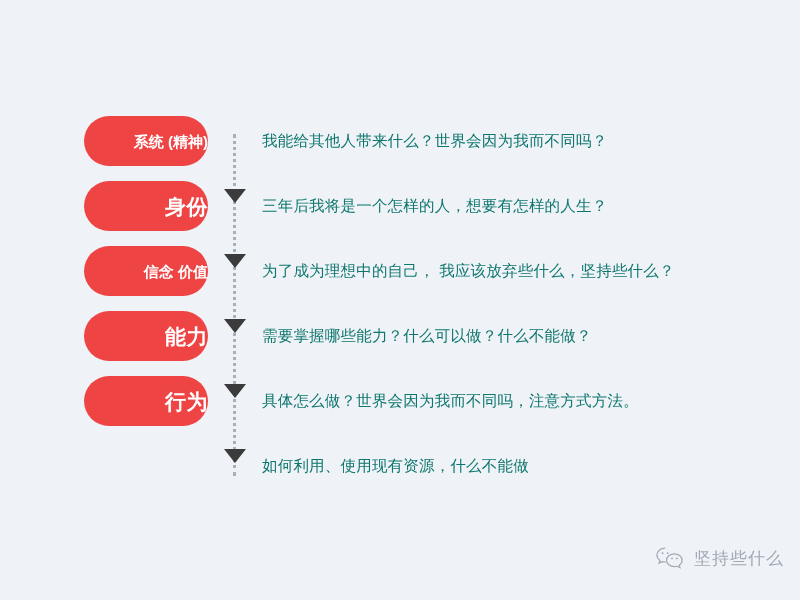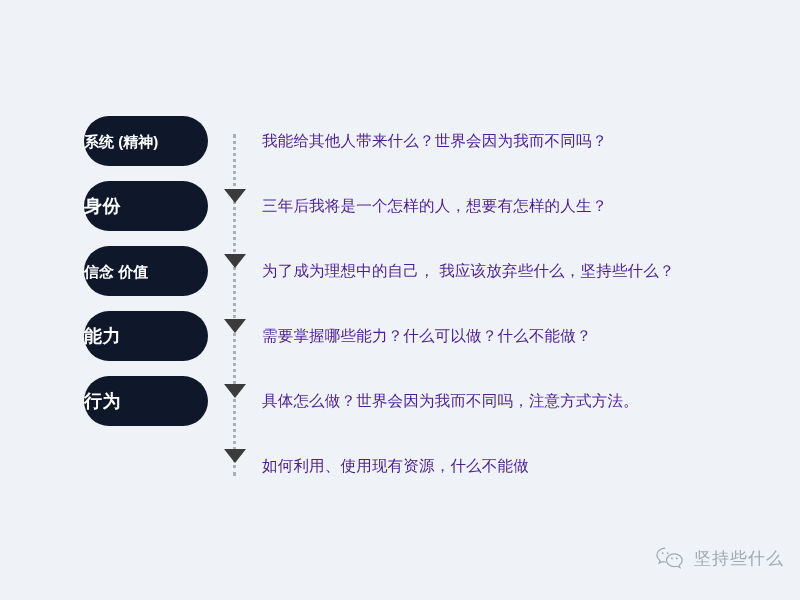--- a/index.html
+++ b/index.html
@@ -56,48 +56,48 @@
     width: 800px;
     height: 50px;
   }
 
   .pill {
     position: absolute;
     left: 84px;
     top: 0;
     width: 124px;
     height: 50px;
-    background: #0f172a;
+    background: #ef4444;
     border-radius: 25px;
     display: flex;
     align-items: center;
-    justify-content: flex-start;
+    justify-content: flex-end;
     box-sizing: border-box;
   }
   .pill-label {
     color: #ffffff;
-    font-size: 18px;
+    font-size: 21px;
     font-weight: bold;
     letter-spacing: 0.5px;
     white-space: nowrap;
     line-height: 1;
   }
   .pill-label.small {
     font-size: 15px;
     letter-spacing: 0px;
   }
 
   .row-text {
     position: absolute;
     left: 262px;
     top: 0;
     height: 50px;
     display: flex;
     align-items: center;
-    color: #4c1d95;
+    color: #0f766e;
     font-size: 15.5px;
     white-space: nowrap;
     letter-spacing: 0.2px;
   }
 
   
   .watermark {
     position: absolute;
     left: 655px;
     top: 546px;

